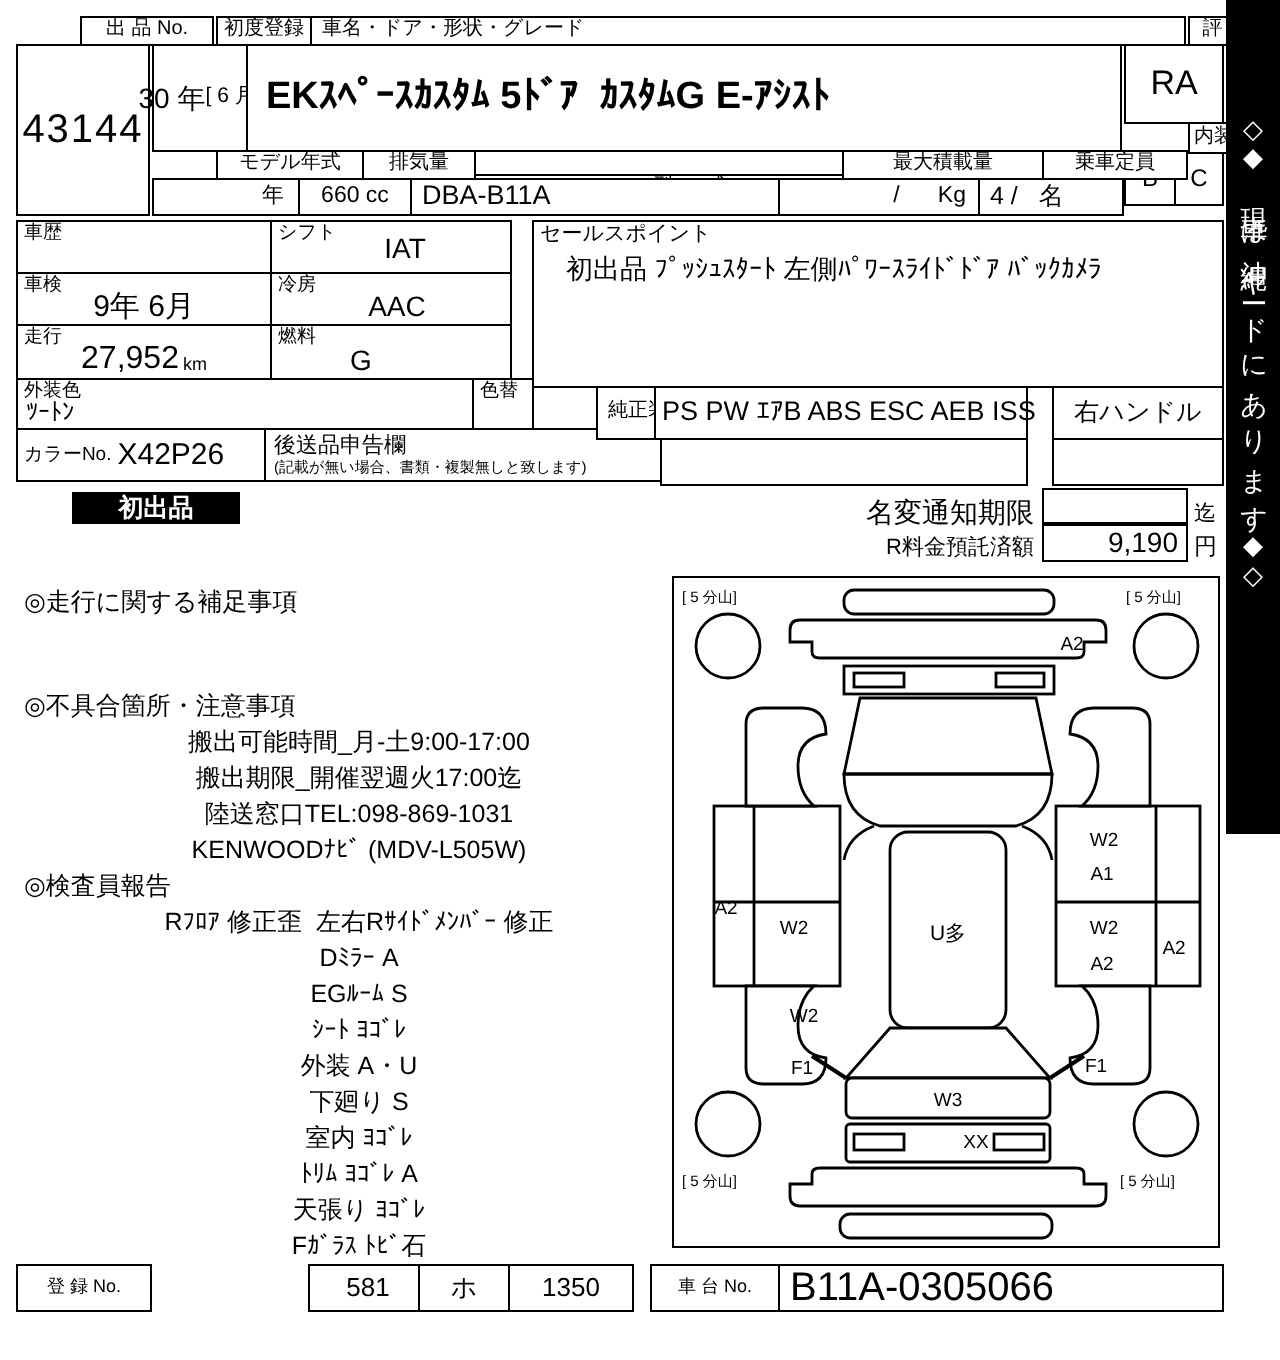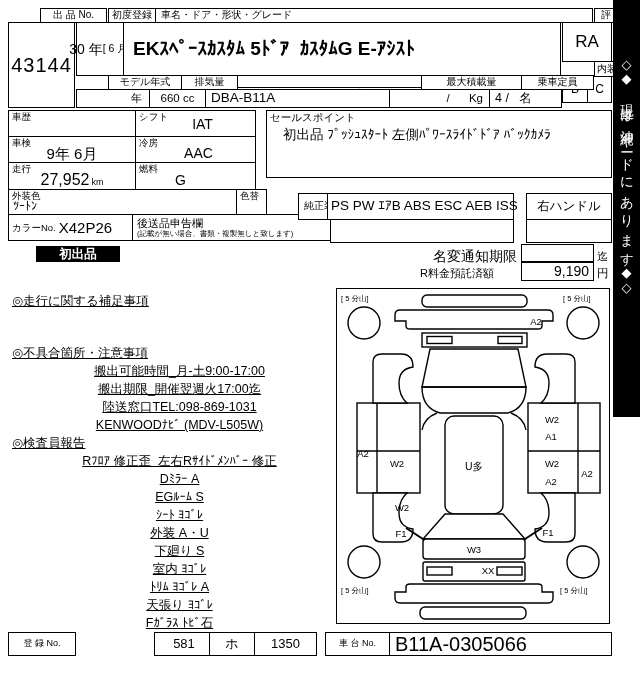--- a/index.html
+++ b/index.html
@@ -5,21 +5,21 @@
   html,body{margin:0;padding:0;background:#fff;}
   .sheet{position:relative;width:640px;height:680px;background:#fff;overflow:hidden;
          font-family:"Liberation Sans","DejaVu Sans",sans-serif;color:#000;}
   .bx{position:absolute;box-sizing:border-box;border:1.5px solid #000;background:#fff;
       display:flex;align-items:center;justify-content:center;white-space:pre;line-height:1.05;}
   .lbl{font-size:10px;margin-left:32px;}
   .left{justify-content:flex-start;}
   .sl{position:absolute;top:1px;left:3px;font-size:9.5px;white-space:pre;}
   .sv{font-size:14px;padding-top:8px;}
   .txt{position:absolute;white-space:pre;}
-  .notes{position:absolute;left:12px;top:292px;width:322px;font-size:12.5px;line-height:18px;text-decoration:underline;}
+  .notes{position:absolute;left:12px;top:292px;width:322px;font-size:12.5px;line-height:18px;}
   .notes div{white-space:pre;}
   .notes .ind{padding-left:13px;text-align:center;}
   .gap1{margin-bottom:34px;}
   .badge{position:absolute;background:#000;color:#fff;display:flex;align-items:center;
          justify-content:center;font-weight:bold;}
   .sidebar{position:absolute;left:613px;top:0;width:27px;height:417px;background:#000;color:#fff;
            display:flex;flex-direction:column;align-items:center;}
   .vtext{writing-mode:vertical-rl;font-size:13.5px;letter-spacing:3.5px;margin-top:6px;}
   .dia{font-size:13px;line-height:1.1;}
   svg text{font-family:"Liberation Sans","DejaVu Sans",sans-serif;}
@@ -92,36 +92,36 @@
   </div>
   <div class="bx left" style="left:8px;top:214px;width:125px;height:27px;padding-left:3px">
     <span style="font-size:9.5px">カラーNo.</span>
     <span style="font-size:15px;padding-left:3px">X42P26</span>
   </div>
   <div class="bx" style="left:132px;top:214px;width:200px;height:27px;flex-direction:column;align-items:flex-start;justify-content:center;padding:1px 0 0 4px">
     <span style="font-size:11px">後送品申告欄</span>
     <span style="font-size:7.5px">(記載が無い場合、書類・複製無しと致します)</span>
   </div>
 
-  <div class="bx" style="left:266px;top:110px;width:346px;height:68px">
+  <div class="bx" style="left:266px;top:110px;width:346px;height:84px">
     <span class="sl" style="font-size:10.5px">セールスポイント</span>
     <span style="position:absolute;left:16px;top:17px;font-size:13.5px;white-space:pre">初出品 ﾌﾟｯｼｭｽﾀｰﾄ 左側ﾊﾟﾜｰｽﾗｲﾄﾞﾄﾞｱ ﾊﾞｯｸｶﾒﾗ</span>
   </div>
   <div class="bx lbl" style="left:266px;top:193px;width:62px;height:27px">純正装備品</div>
   <div class="bx left" style="left:327px;top:193px;width:187px;height:27px;font-size:13.5px;padding-left:3px">PS PW ｴｱB ABS ESC AEB ISS</div>
   <div class="bx" style="left:526px;top:193px;width:86px;height:27px;font-size:12.5px">右ハンドル</div>
   <div class="bx" style="left:330px;top:219px;width:184px;height:24px"></div>
   <div class="bx" style="left:526px;top:219px;width:86px;height:24px"></div>
 
   <div class="badge" style="left:36px;top:246px;width:84px;height:16px;font-size:12.5px">初出品</div>
 
   <div class="txt" style="left:407px;top:248px;width:110px;text-align:right;font-size:14px">名変通知期限</div>
   <div class="bx" style="left:521px;top:244px;width:73px;height:18px"></div>
   <div class="txt" style="left:597px;top:249px;font-size:11px">迄</div>
-  <div class="txt" style="left:397px;top:266px;width:120px;text-align:center;font-size:11px">R料金預託済額</div>
+  <div class="txt" style="left:397px;top:266px;width:120px;text-align:right;font-size:11px">R料金預託済額</div>
   <div class="bx" style="left:521px;top:262px;width:73px;height:19px;justify-content:flex-end;padding-right:4px;font-size:14px">9,190</div>
   <div class="txt" style="left:597px;top:266px;font-size:11.5px">円</div>
 
   <div class="notes">
     <div class="gap1">◎走行に関する補足事項</div>
     <div>◎不具合箇所・注意事項</div>
     <div class="ind">搬出可能時間_月-土9:00-17:00</div>
     <div class="ind">搬出期限_開催翌週火17:00迄</div>
     <div class="ind">陸送窓口TEL:098-869-1031</div>
     <div class="ind">KENWOODﾅﾋﾞ (MDV-L505W)</div>

